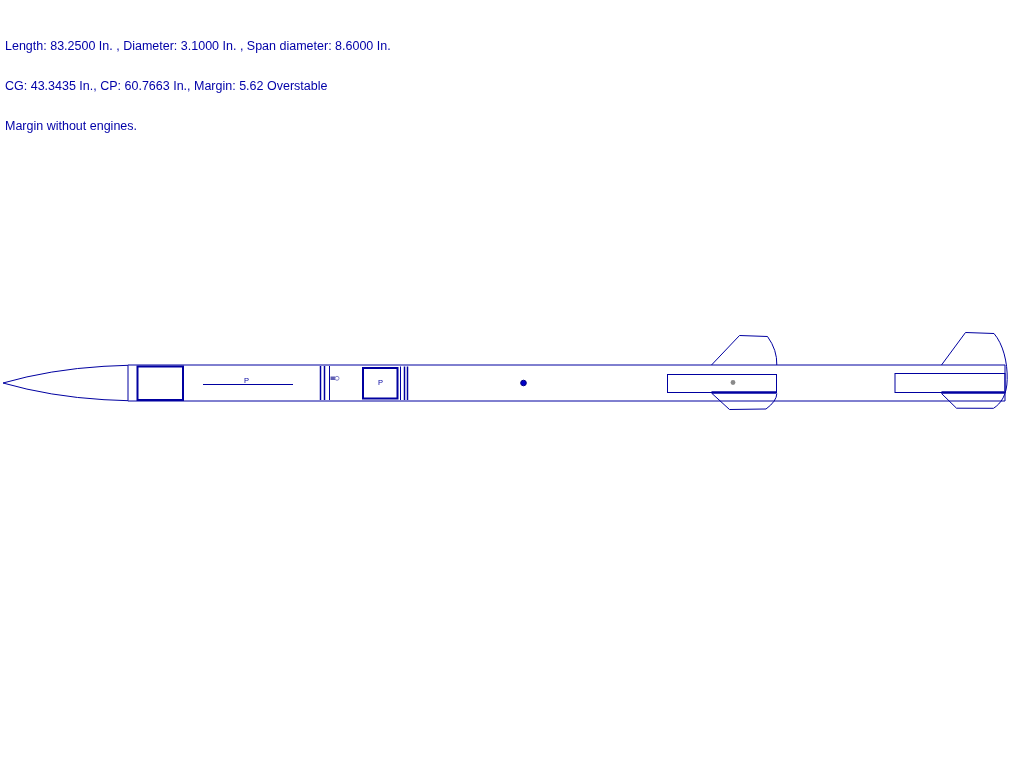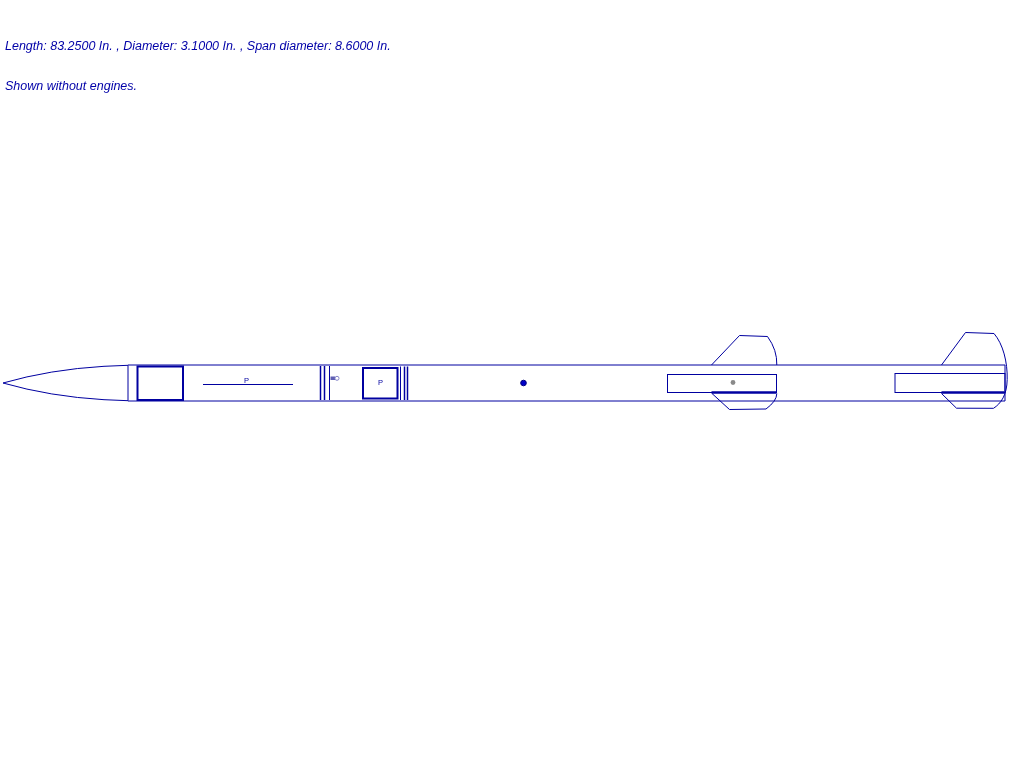--- a/index.html
+++ b/index.html
@@ -1,20 +1,20 @@
 <!DOCTYPE html>
 <html style="--text-color: #0000A8; --line-color: #0000A0; --cg-dot-color: #0000C8; --marker-gray: #8a8a8a;"><head>
 <meta charset="utf-8">
 <style>
   html,body{margin:0;padding:0;background:#ffffff;width:1024px;height:768px;overflow:hidden;}
   .stage{position:relative;width:1024px;height:768px;background:#fff;
          font-family:"Liberation Sans", sans-serif;}
   .header{position:absolute;left:5px;top:13px;color:var(--text-color,#0000A8);
           font-size:12.5px;line-height:13.4px;white-space:pre;}
-  .header div{height:13.4px;font-style:italic;}
+  .header div{height:13.4px;}
   svg.canvas{position:absolute;left:0;top:0;color:var(--line-color,#0000A0);}
   .ln{stroke:currentColor;fill:none;stroke-width:1;}
   .ln2{stroke:currentColor;fill:none;stroke-width:2;}
   .ln15{stroke:currentColor;fill:none;stroke-width:1.5;}
   .root{stroke:currentColor;fill:none;stroke-width:2.5;}
   .plabel{fill:currentColor;font-family:"Liberation Sans",sans-serif;font-size:7.5px;}
   .cgdot{fill:var(--cg-dot-color,#0000C8);stroke:#000080;stroke-width:1;}
   .graydot{fill:var(--marker-gray,#8a8a8a);stroke:none;}
   .lugfill{fill:#5f5fb4;stroke:none;}
   .lugring{stroke:#8585c8;fill:none;stroke-width:1;}
@@ -81,16 +81,17 @@
       <rect class="ln" x="895" y="373.5" width="110" height="19"></rect>
       <path class="ln" d="M941.5,365 L965.5,332.5 L994,333.5"></path>
       <path class="ln" d="M994,333.5 C1003,344 1007.6,362 1007.2,379.5 C1006.9,395 1001,403.5 993.5,408.3"></path>
       <path class="root" d="M941.5,392.5 H1004.5"></path>
       <path class="ln" d="M941.5,393.5 L956.5,408.2 L993.5,408.3"></path>
     </g>
   </svg>
 
   <div class="header">
     <div>Length: 83.2500 In. , Diameter: 3.1000 In. , Span diameter: 8.6000 In.</div>
-    <div>Shown without engines.</div>
+    <div>CG: 43.3435 In., CP: 60.7663 In., Margin: 5.62 Overstable</div>
+    <div>Margin without engines.</div>
   </div>
 
 </div>
 
 </body></html>

